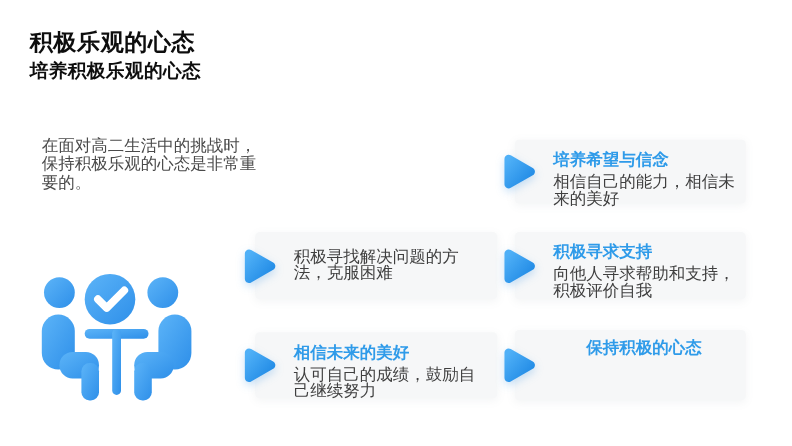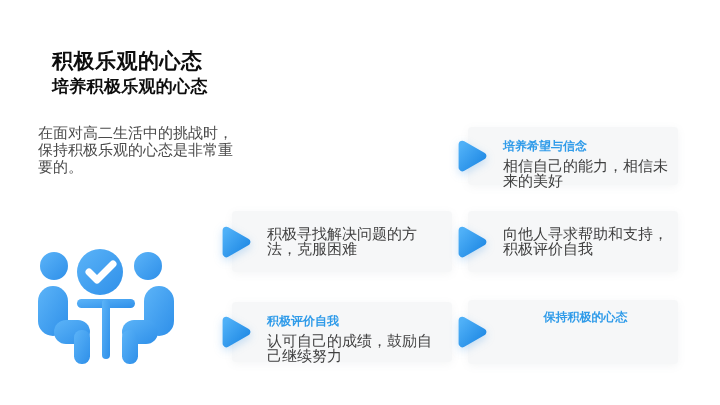--- a/index.html
+++ b/index.html
@@ -4,40 +4,40 @@
 <style>
   html,body{margin:0;padding:0;}
   body{
     width:720px;height:405px;overflow:hidden;
     font-family:"Liberation Sans","DejaVu Sans",sans-serif;
     background:#ffffff;position:relative;
   }
   .slide{position:relative;width:720px;height:405px;background:#ffffff;}
 
   
-  .heading{position:absolute;left:52px;top:26px;margin-top:22px;}
+  .heading{position:absolute;left:27px;top:26px;}
   .heading h1{margin:0;font-size:21px;line-height:26px;font-weight:800;color:#0d0d0d;letter-spacing:.5px;}
   .heading h2{margin:2px 0 0 0;font-size:17px;line-height:21px;font-weight:800;color:#0d0d0d;letter-spacing:.3px;}
 
   
   .intro{
     position:absolute;left:38px;top:124px;width:205px;
     font-size:15px;line-height:17px;color:#4a4a4a;
   }
 
   
   .big-icon{position:absolute;left:32px;top:246px;width:150px;height:126px;}
 
   
   .card{
     position:absolute;background:#f6f7f8;border-radius:4px;
     box-shadow:0 2px 8px rgba(120,130,145,.08);
   }
   .card .content{padding:11px 10px 0 35px;}
-  .card .c-title{font-size:12px;font-weight:700;color:#2f9be9;line-height:16px;}
+  .card .c-title{font-size:15px;font-weight:700;color:#2f9be9;line-height:16px;}
   .card .c-desc{font-size:15px;color:#3f3f3f;line-height:15px;margin-top:4px;}
   .arrow{
     position:absolute;left:-18px;top:50%;width:42px;height:42px;
     transform:translateY(-50%);
     filter:drop-shadow(0 3px 4px rgba(30,136,228,.25));
   }
   .card-0{left:468px;top:127px;width:210px;height:58px;}
   .card-1{left:232px;top:211px;width:220px;height:61px;}
   .card-2{left:468px;top:211px;width:210px;height:61px;}
   .card-3{left:232px;top:302px;width:220px;height:60px;}
@@ -117,36 +117,37 @@
     <svg class="arrow" viewBox="0 0 44 44">
       <defs>
           <linearGradient id="ga2" x1="0" y1="0" x2="1" y2="1">
         <stop offset="0" stop-color="#4fb0f7"></stop>
             <stop offset="1" stop-color="#1e88e4"></stop>
           </linearGradient>
         </defs>
       <path d="M13 10 L34 22 L13 34 Z" fill="url(#ga2)" stroke="url(#ga2)" stroke-width="8" stroke-linejoin="round"></path>
     </svg>
     <div class="content">
+      <div class="c-title">积极寻求支持</div>
       <div class="c-desc">向他人寻求帮助和支持，积极评价自我</div>
     </div>
   </div>
 
   <div class="card card-3">
     <svg class="arrow" viewBox="0 0 44 44">
       <defs>
           <linearGradient id="ga3" x1="0" y1="0" x2="1" y2="1">
         <stop offset="0" stop-color="#4fb0f7"></stop>
             <stop offset="1" stop-color="#1e88e4"></stop>
           </linearGradient>
         </defs>
       <path d="M13 10 L34 22 L13 34 Z" fill="url(#ga3)" stroke="url(#ga3)" stroke-width="8" stroke-linejoin="round"></path>
     </svg>
     <div class="content">
-      <div class="c-title">积极评价自我</div>
+      <div class="c-title">相信未来的美好</div>
       <div class="c-desc">认可自己的成绩，鼓励自己继续努力</div>
     </div>
   </div>
 
   <div class="card card-4">
     <svg class="arrow" viewBox="0 0 44 44">
       <defs>
           <linearGradient id="ga4" x1="0" y1="0" x2="1" y2="1">
         <stop offset="0" stop-color="#4fb0f7"></stop>
             <stop offset="1" stop-color="#1e88e4"></stop>

